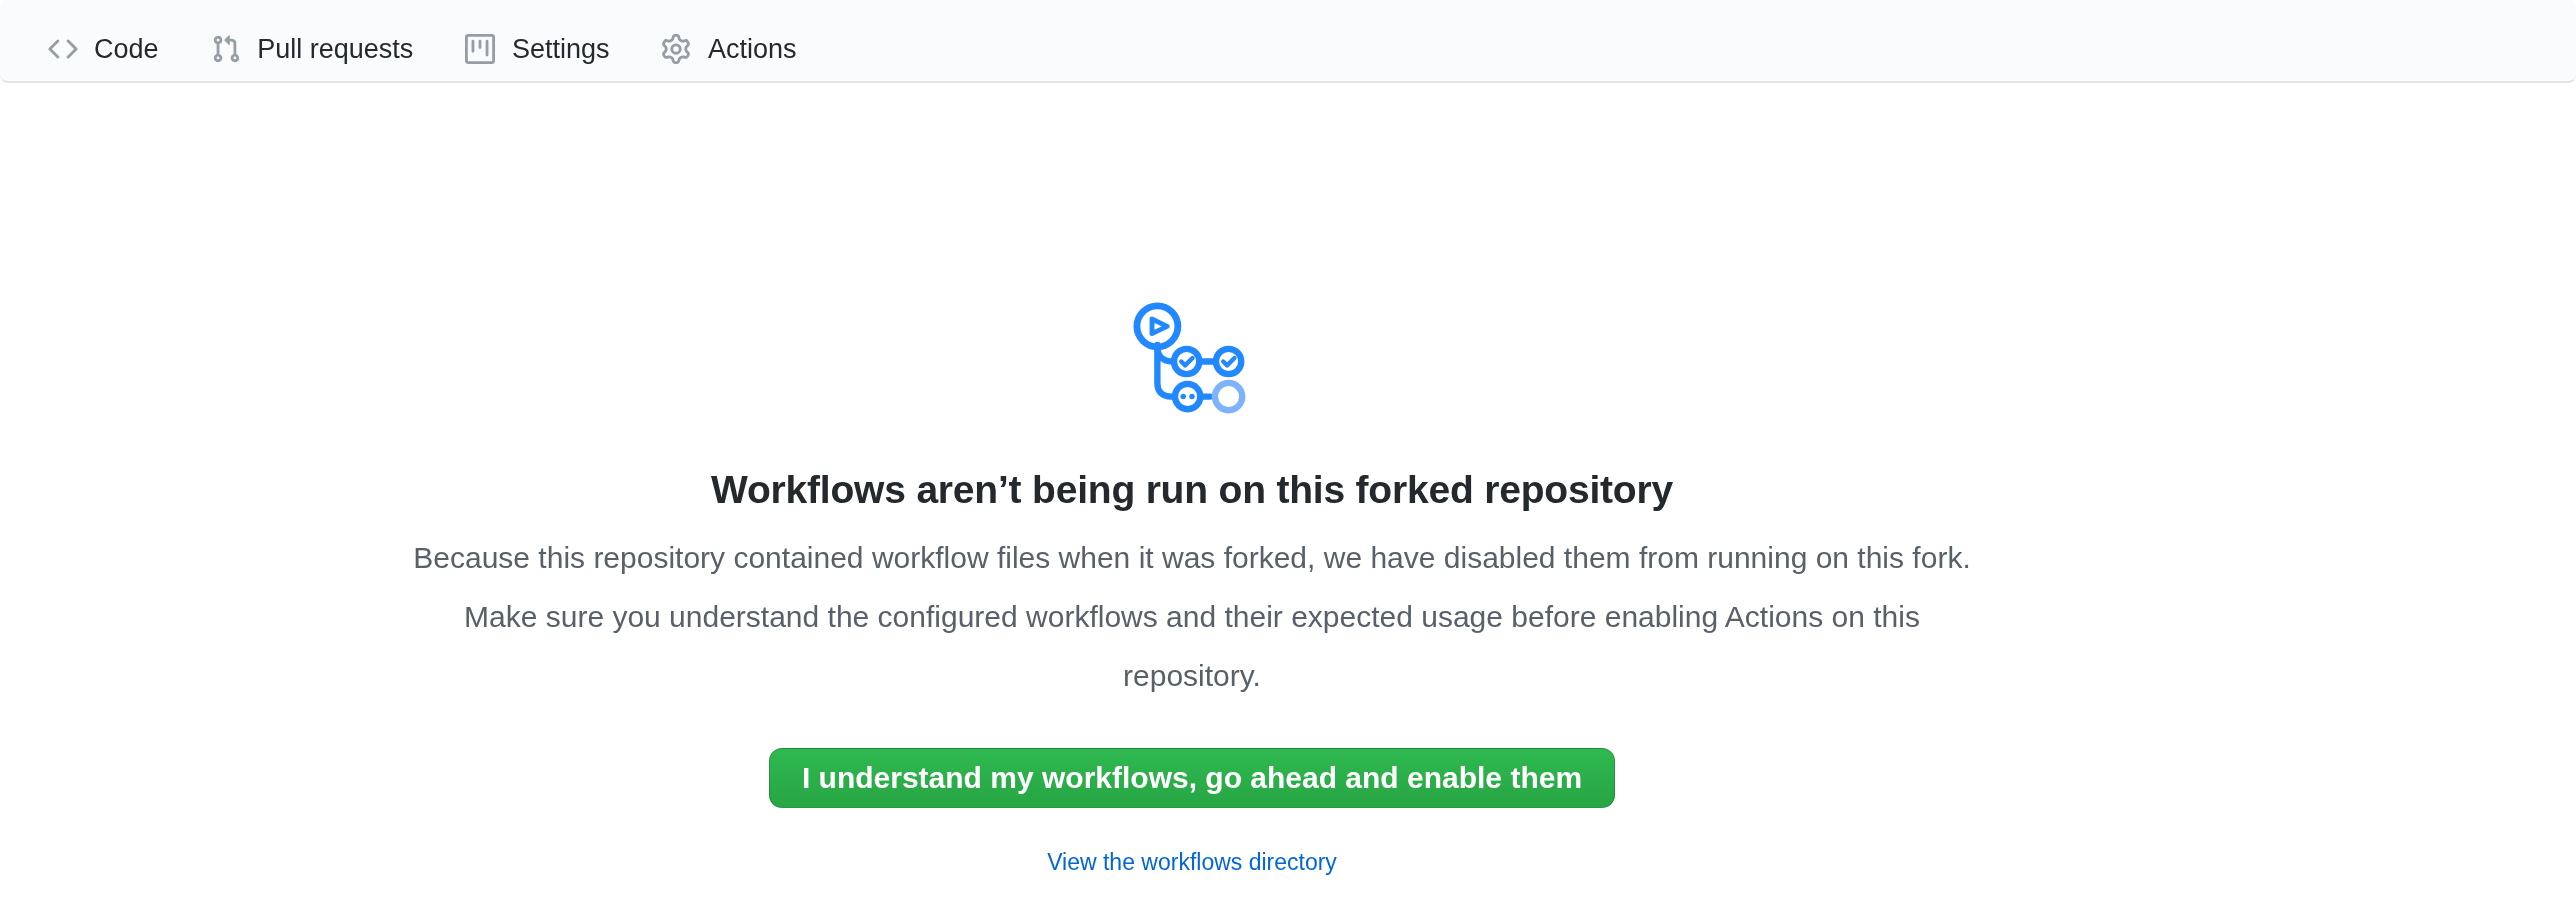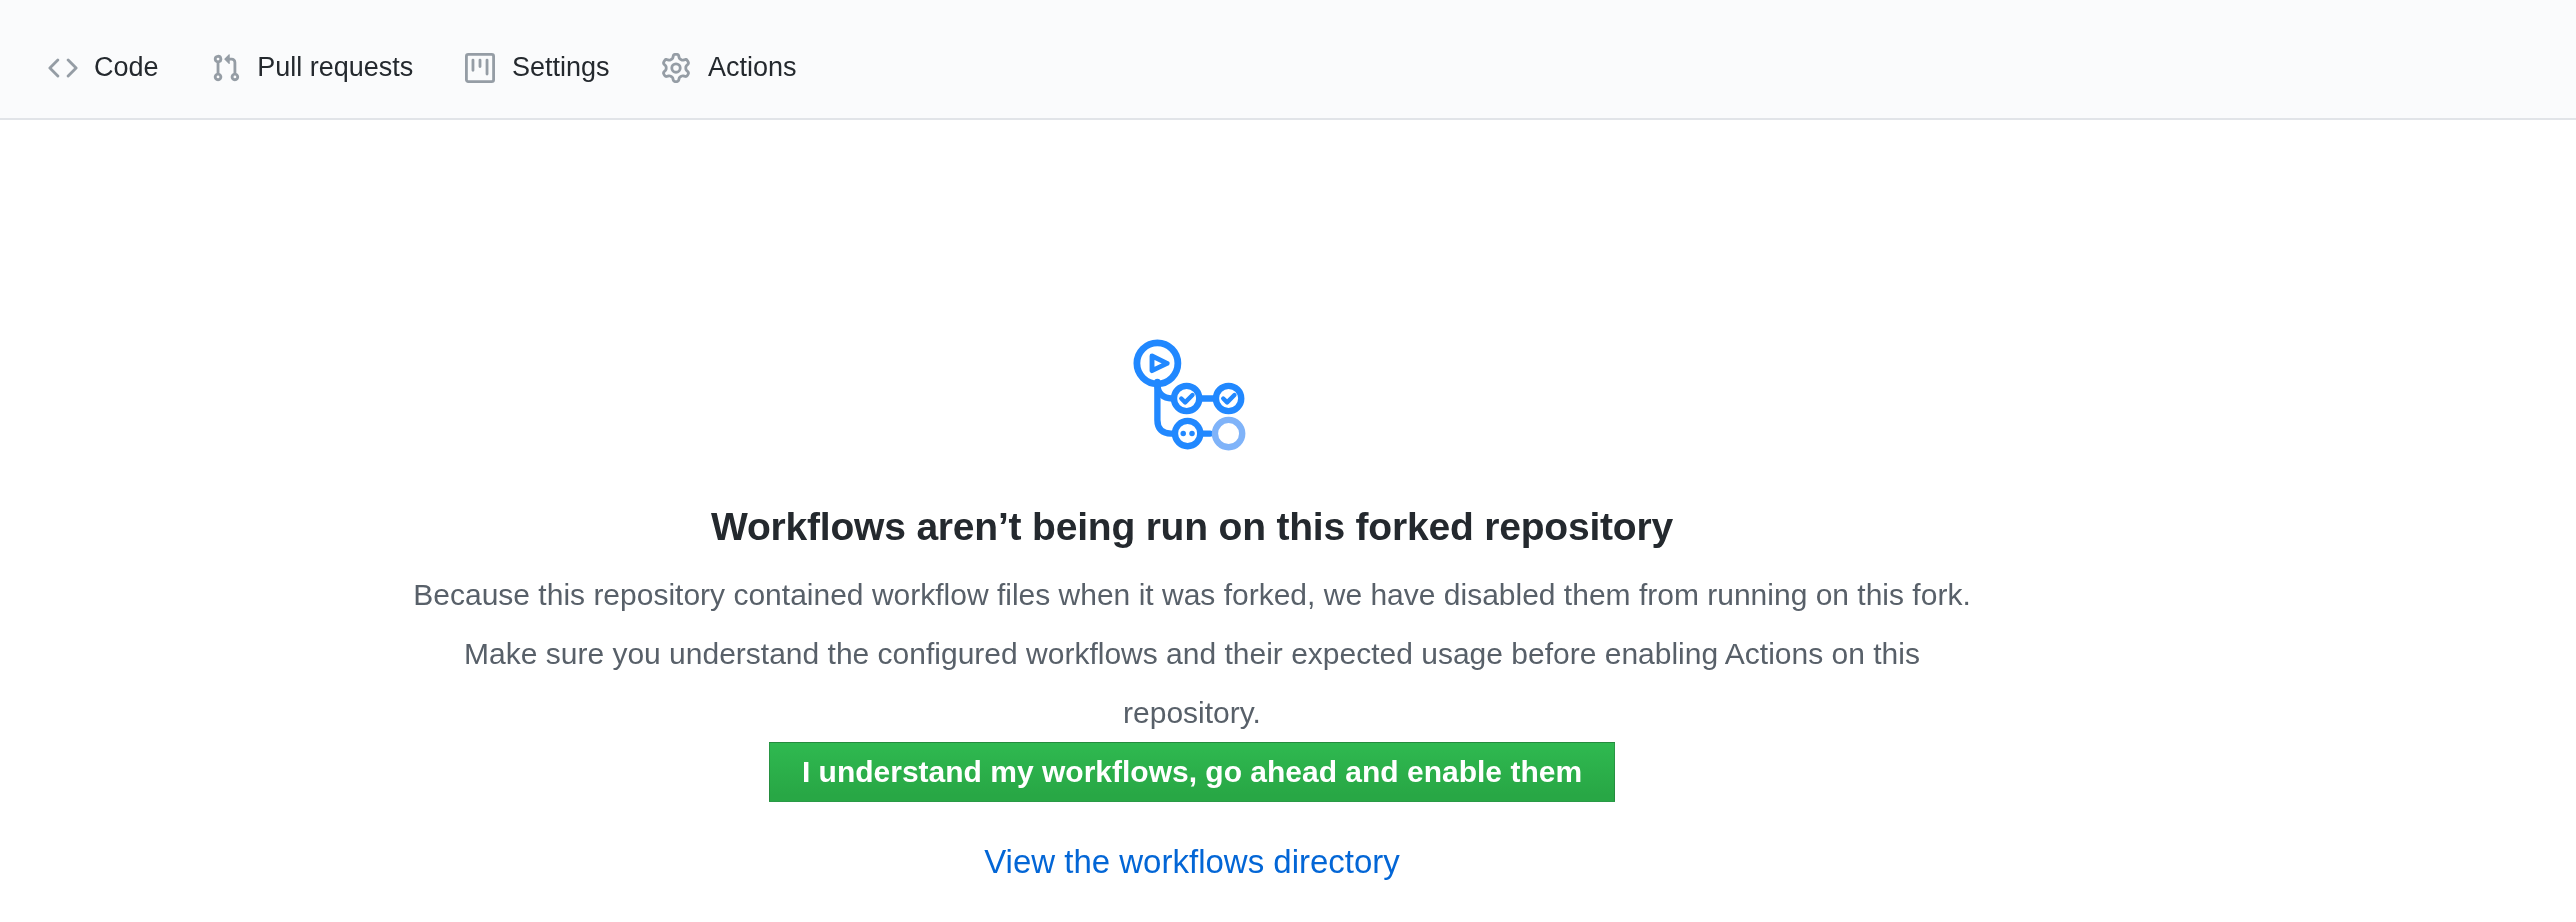--- a/index.html
+++ b/index.html
@@ -8,26 +8,27 @@
     height: 923px;
     background: #ffffff;
     font-family: "Liberation Sans", sans-serif;
     color: #24292e;
     overflow: hidden;
   }
 
   
   .repo-nav {
     width: 100%;
-    height: 120px;
+    height: 83px;
     background: #fafbfc;
     border-bottom: 2px solid #e1e4e8;
     display: flex;
     align-items: stretch;
     padding: 17.6px 0 0 21.5px;
+    border-radius: 8px;
   }
   .repo-tab {
     position: relative;
     display: flex;
     align-items: center;
     gap: 16.6px;
     padding: 0 26px;
     font-size: 27px;
     line-height: 1;
     color: #24292e;
@@ -73,37 +74,38 @@
     color: #24292e;
   }
   .blankslate-desc {
     margin: 15.6px auto 0;
     max-width: 1573px;
     font-size: 30px;
     line-height: 59px;
     color: #586069;
   }
   .enable-btn {
+    margin-top: 43px;
     display: inline-block;
     padding: 12.7px 32px;
     font-family: "Liberation Sans", sans-serif;
     font-size: 30px;
     font-weight: bold;
     line-height: 33px;
     color: #ffffff;
     background-image: linear-gradient(-180deg, #2fb950 0%, #28a745 90%);
     background-color: #28a745;
     border: 1px solid rgba(27, 31, 35, 0.2);
-    border-radius: 0;
+    border-radius: 13px;
     cursor: pointer;
     white-space: nowrap;
   }
   .workflows-link-row { margin-top: 41px; }
   .workflows-link {
-    font-size: 33px;
+    font-size: 23px;
     color: #0366d6;
     text-decoration: none;
     cursor: pointer;
   }
 </style>
 </head>
 <body>
 
 <nav class="repo-nav">
 

